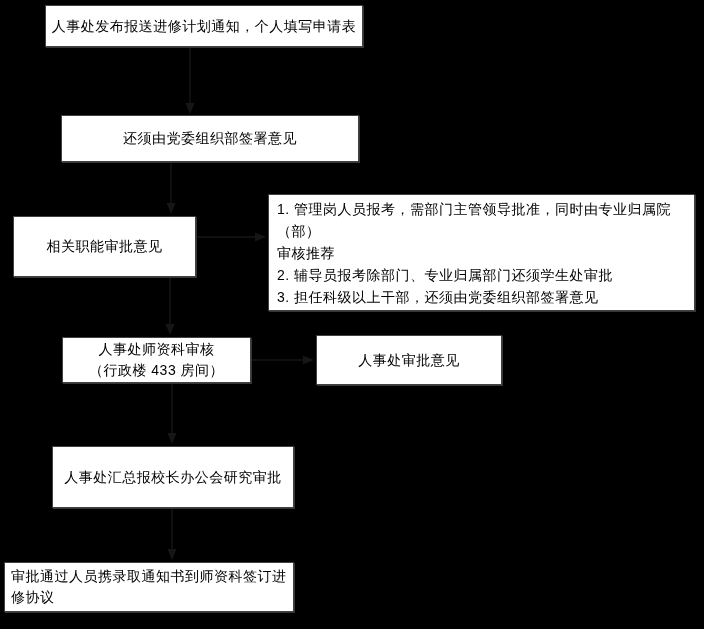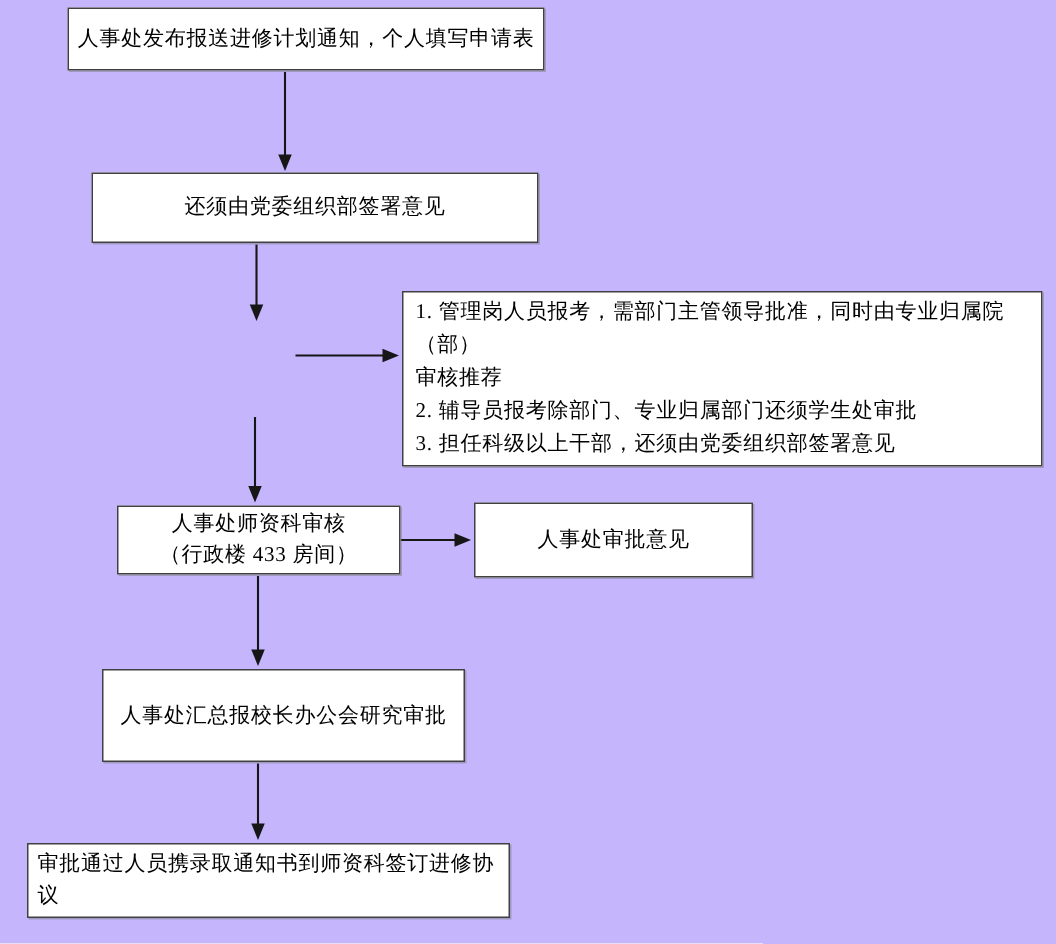--- a/index.html
+++ b/index.html
@@ -4,22 +4,22 @@
 <style>
   html, body {
     margin: 0;
     padding: 0;
     background: #ffffff;
   }
   .canvas {
     position: relative;
     width: 704px;
     height: 629px;
-    background: #c4b5fd;
-    font-family: Liberation Serif, serif;
+    background: #000000;
+    font-family: Liberation Sans, sans-serif;
     color: #000000;
     overflow: hidden;
   }
   .node {
     position: absolute;
     box-sizing: border-box;
     border: 1.5px solid #414141;
     background: #ffffff;
     display: flex;
     align-items: center;
@@ -33,25 +33,25 @@
   }
   #node-announce { left: 45px; top: 5px; width: 318px; height: 42px; }
   #node-dept-sign { left: 61px; top: 115px; width: 298px; height: 47px; }
   #node-functional-approval { left: 13px; top: 216px; width: 183px; height: 61px; }
   #node-approval-notes {
     left: 268px; top: 194px; width: 427px; height: 117px;
     justify-content: flex-start; align-items: flex-start;
     text-align: left; padding: 3px 8px;
     line-height: 22px;
   }
-  #node-teacher-section-review { left: 78px; top: 337px; width: 189px; height: 46px; }
+  #node-teacher-section-review { left: 62px; top: 337px; width: 189px; height: 46px; }
   #node-hr-approval-opinion { left: 316px; top: 335px; width: 186px; height: 50px; text-align: center; }
-  #node-president-office-approval { left: 52px; top: 446px; width: 242px; height: 62px; margin-left: 16px; }
+  #node-president-office-approval { left: 52px; top: 446px; width: 242px; height: 62px; }
   #node-sign-agreement {
-    left: 18px; top: 562px; width: 322px; height: 50px;
+    left: 4px; top: 562px; width: 290px; height: 50px;
     justify-content: flex-start; text-align: left; padding: 16px 6px;
   }
   svg.arrows {
     position: absolute;
     left: 0; top: 0;
     width: 704px; height: 629px;
     pointer-events: none;
   }
   svg.arrows line { stroke: #161616; stroke-width: 1.4; }
   svg.arrows polygon { fill: #161616; }
@@ -89,20 +89,21 @@
     <g>
       <line x1="172" y1="509" x2="172" y2="551"></line>
       <polygon points="172,560 167.5,549 176.5,549"></polygon>
     </g>
   </svg>
 
   <div class="node" id="node-announce">人事处发布报送进修计划通知，个人填写申请表</div>
 
   <div class="node" id="node-dept-sign">还须由党委组织部签署意见</div>
 
+  <div class="node" id="node-functional-approval">相关职能审批意见</div>
 
   <div class="node" id="node-approval-notes">1. 管理岗人员报考，需部门主管领导批准，同时由专业归属院（部）
 审核推荐
 2. 辅导员报考除部门、专业归属部门还须学生处审批
 3. 担任科级以上干部，还须由党委组织部签署意见</div>
 
   <div class="node" id="node-teacher-section-review">人事处师资科审核
 （行政楼 433 房间）</div>
 
   <div class="node" id="node-hr-approval-opinion">人事处审批意见</div>

